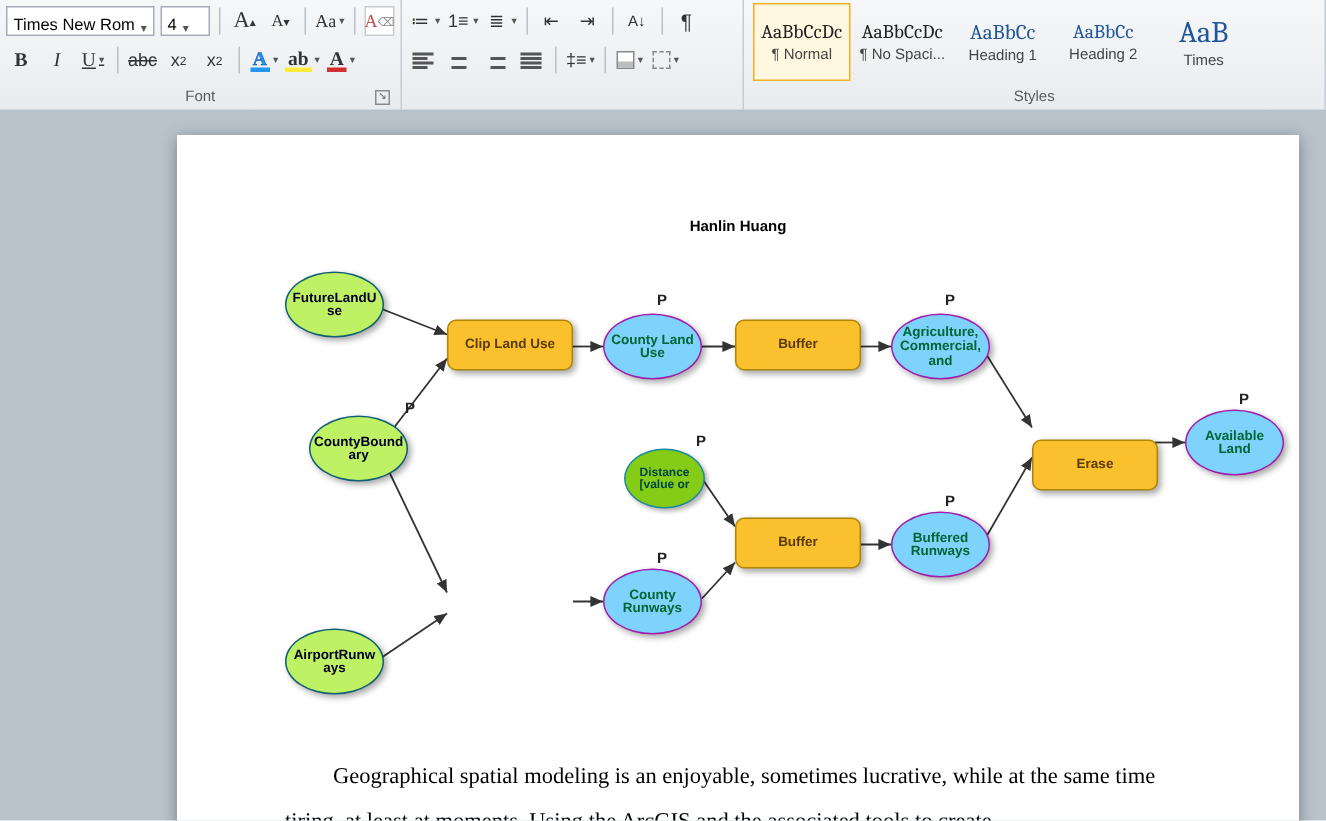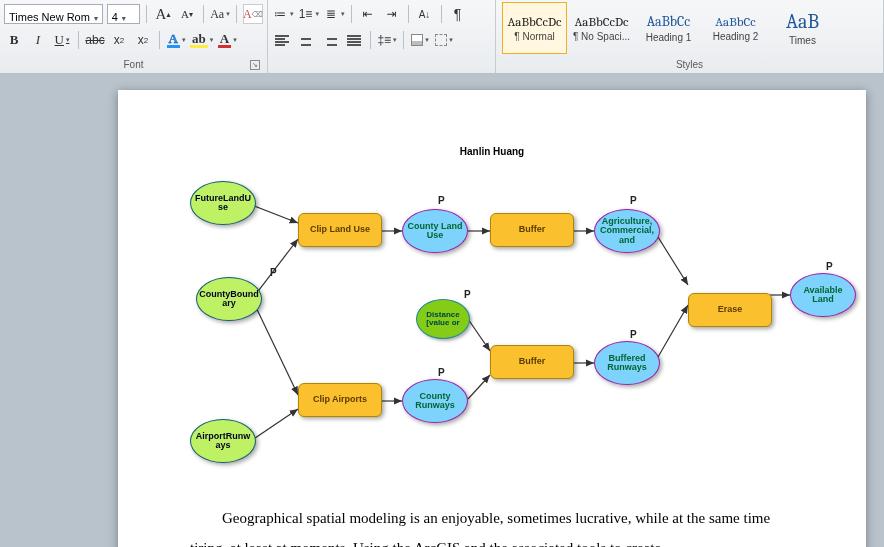--- a/index.html
+++ b/index.html
@@ -249,25 +249,24 @@
           <path d="M278,232 L300,208"></path>
           <path d="M278,152 L300,184"></path>
           <path d="M384,196 L404,196"></path>
           <path d="M468,70 L498,118"></path>
           <path d="M468,190 L498,138"></path>
           <path d="M580,128 L600,128"></path>
         </g>
       </svg>
 
       <div class="node ellipse blue" style="left:0px; top:14px;">FutureLandU<br>se</div>
-      <div class="node ellipse blue" style="left:6px; top:110px;">CountyBound<br>ary</div>
+      <div class="node ellipse blue" style="left:16px; top:110px;">CountyBound<br>ary</div>
       <div class="node ellipse blue" style="left:0px; top:252px;">AirportRunw<br>ays</div>
 
       <div class="node rect" style="left:108px; top:46px;">Clip Land Use</div>
-      <div class="node rect" style="left:108px; top:216px;">Clip Airports</div>
 
       <div class="node ellipse green" style="left:212px; top:42px;">County Land<br>Use</div>
       <div class="node ellipse green" style="left:212px; top:212px;">County<br>Runways</div>
       <div class="node ellipse cyan" style="left:226px; top:132px;">Distance<br>[value or</div>
 
       <div class="node rect" style="left:300px; top:46px;">Buffer</div>
       <div class="node rect" style="left:300px; top:178px;">Buffer</div>
 
       <div class="node ellipse green" style="left:404px; top:42px;">Agriculture,<br>Commercial,<br>and</div>
       <div class="node ellipse green" style="left:404px; top:174px;">Buffered<br>Runways</div>

